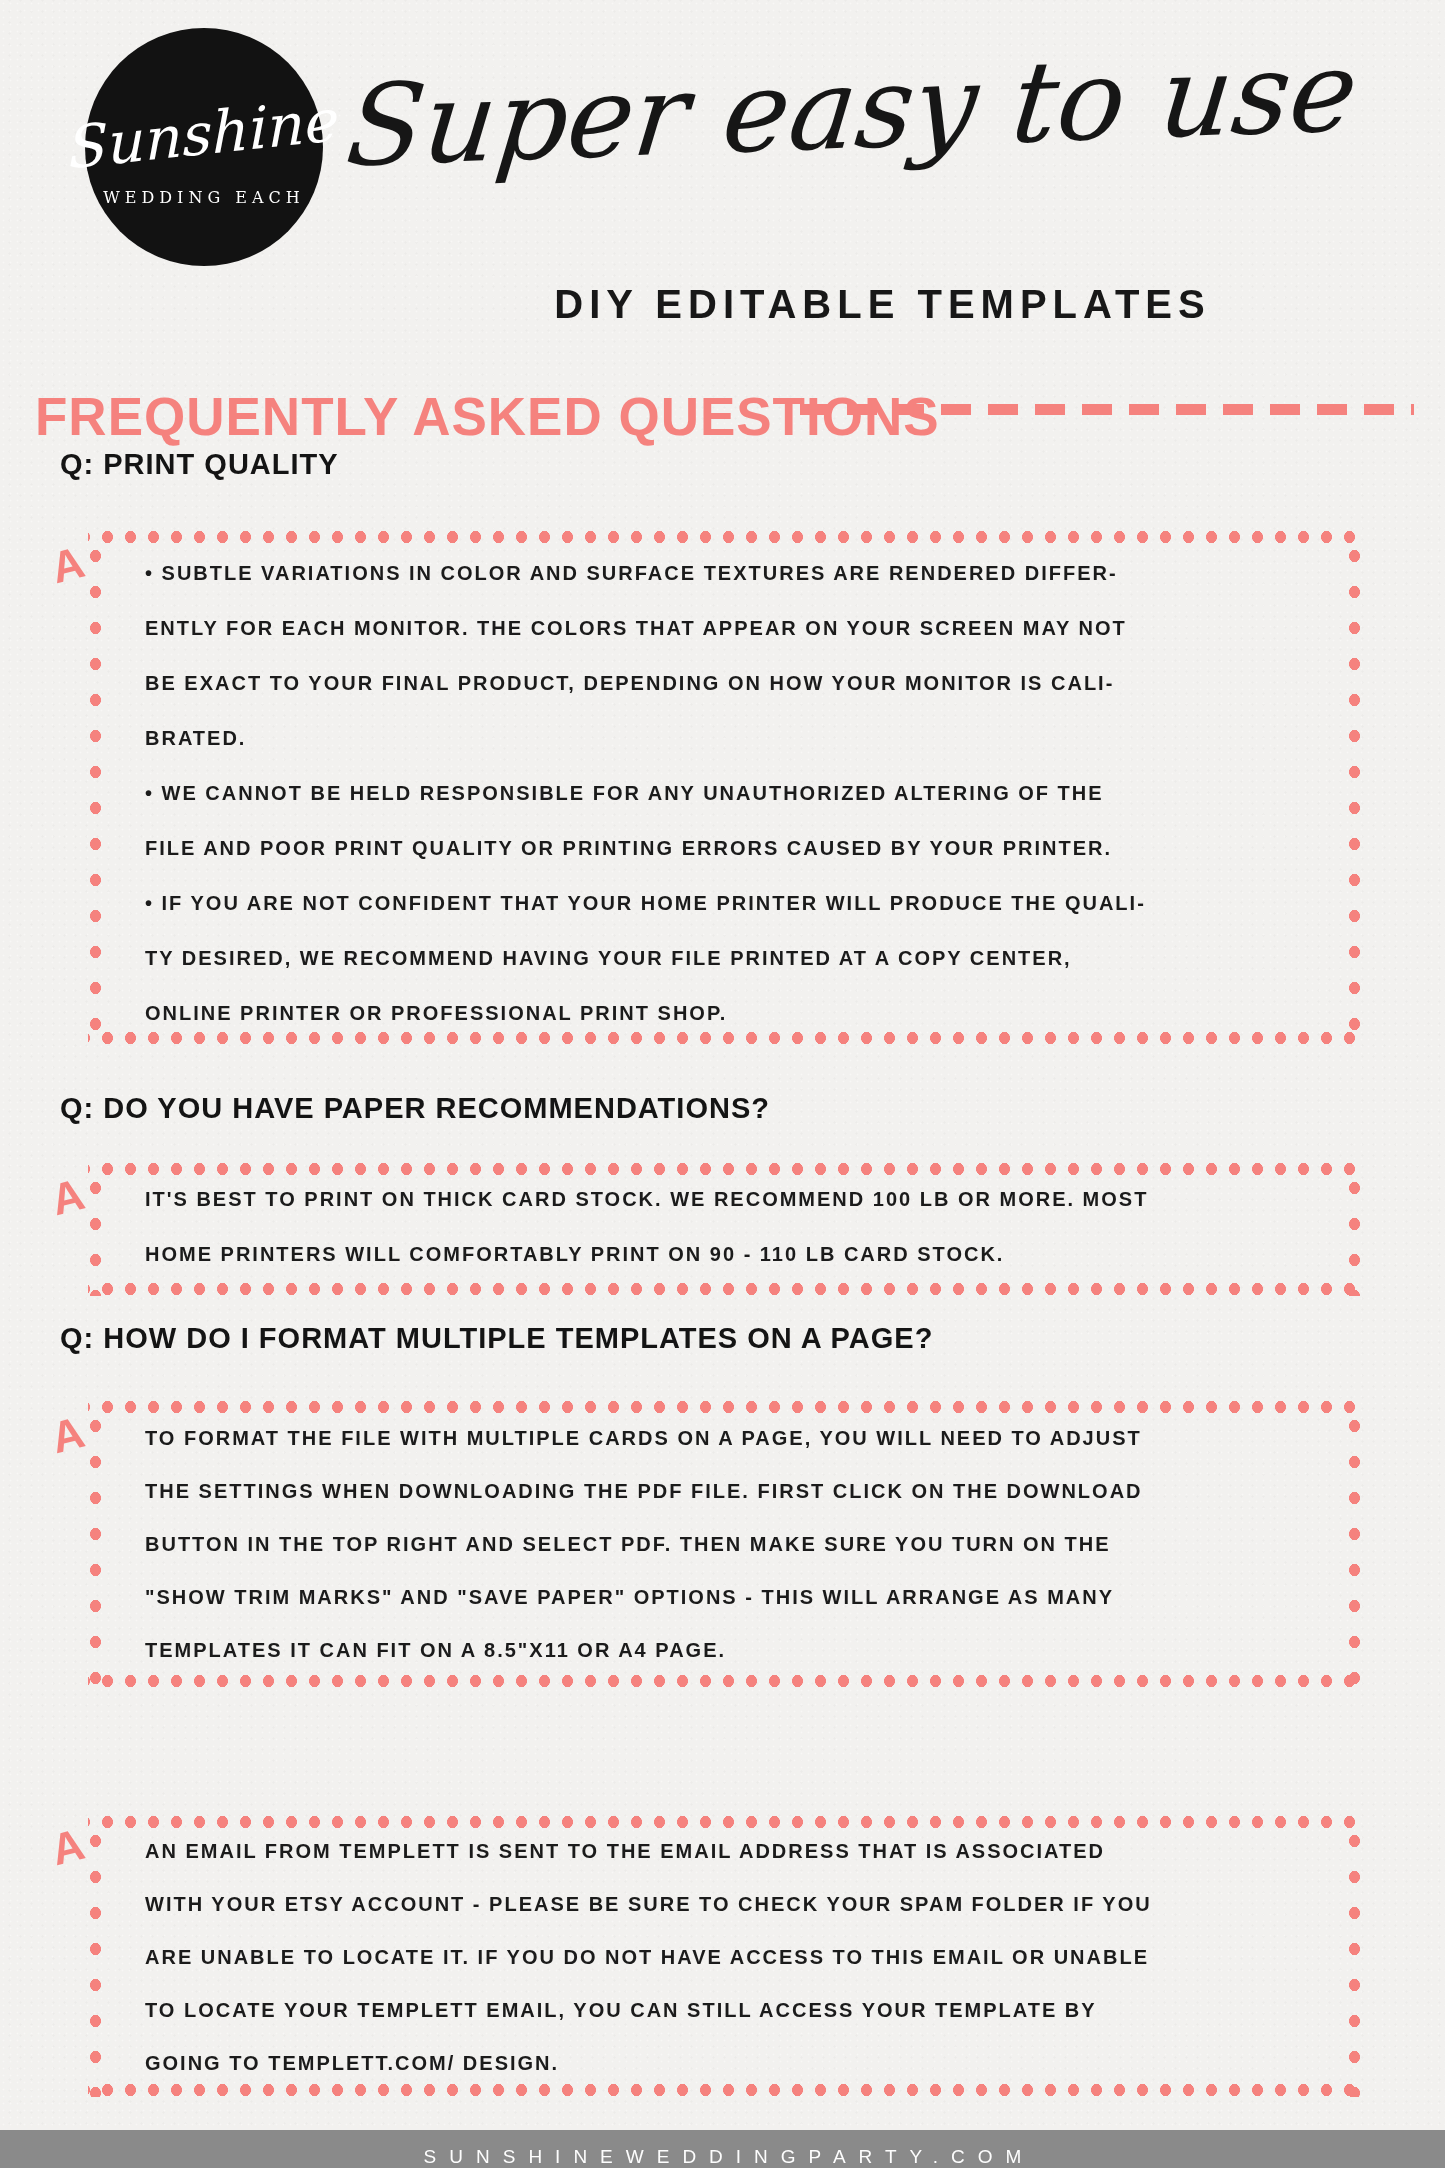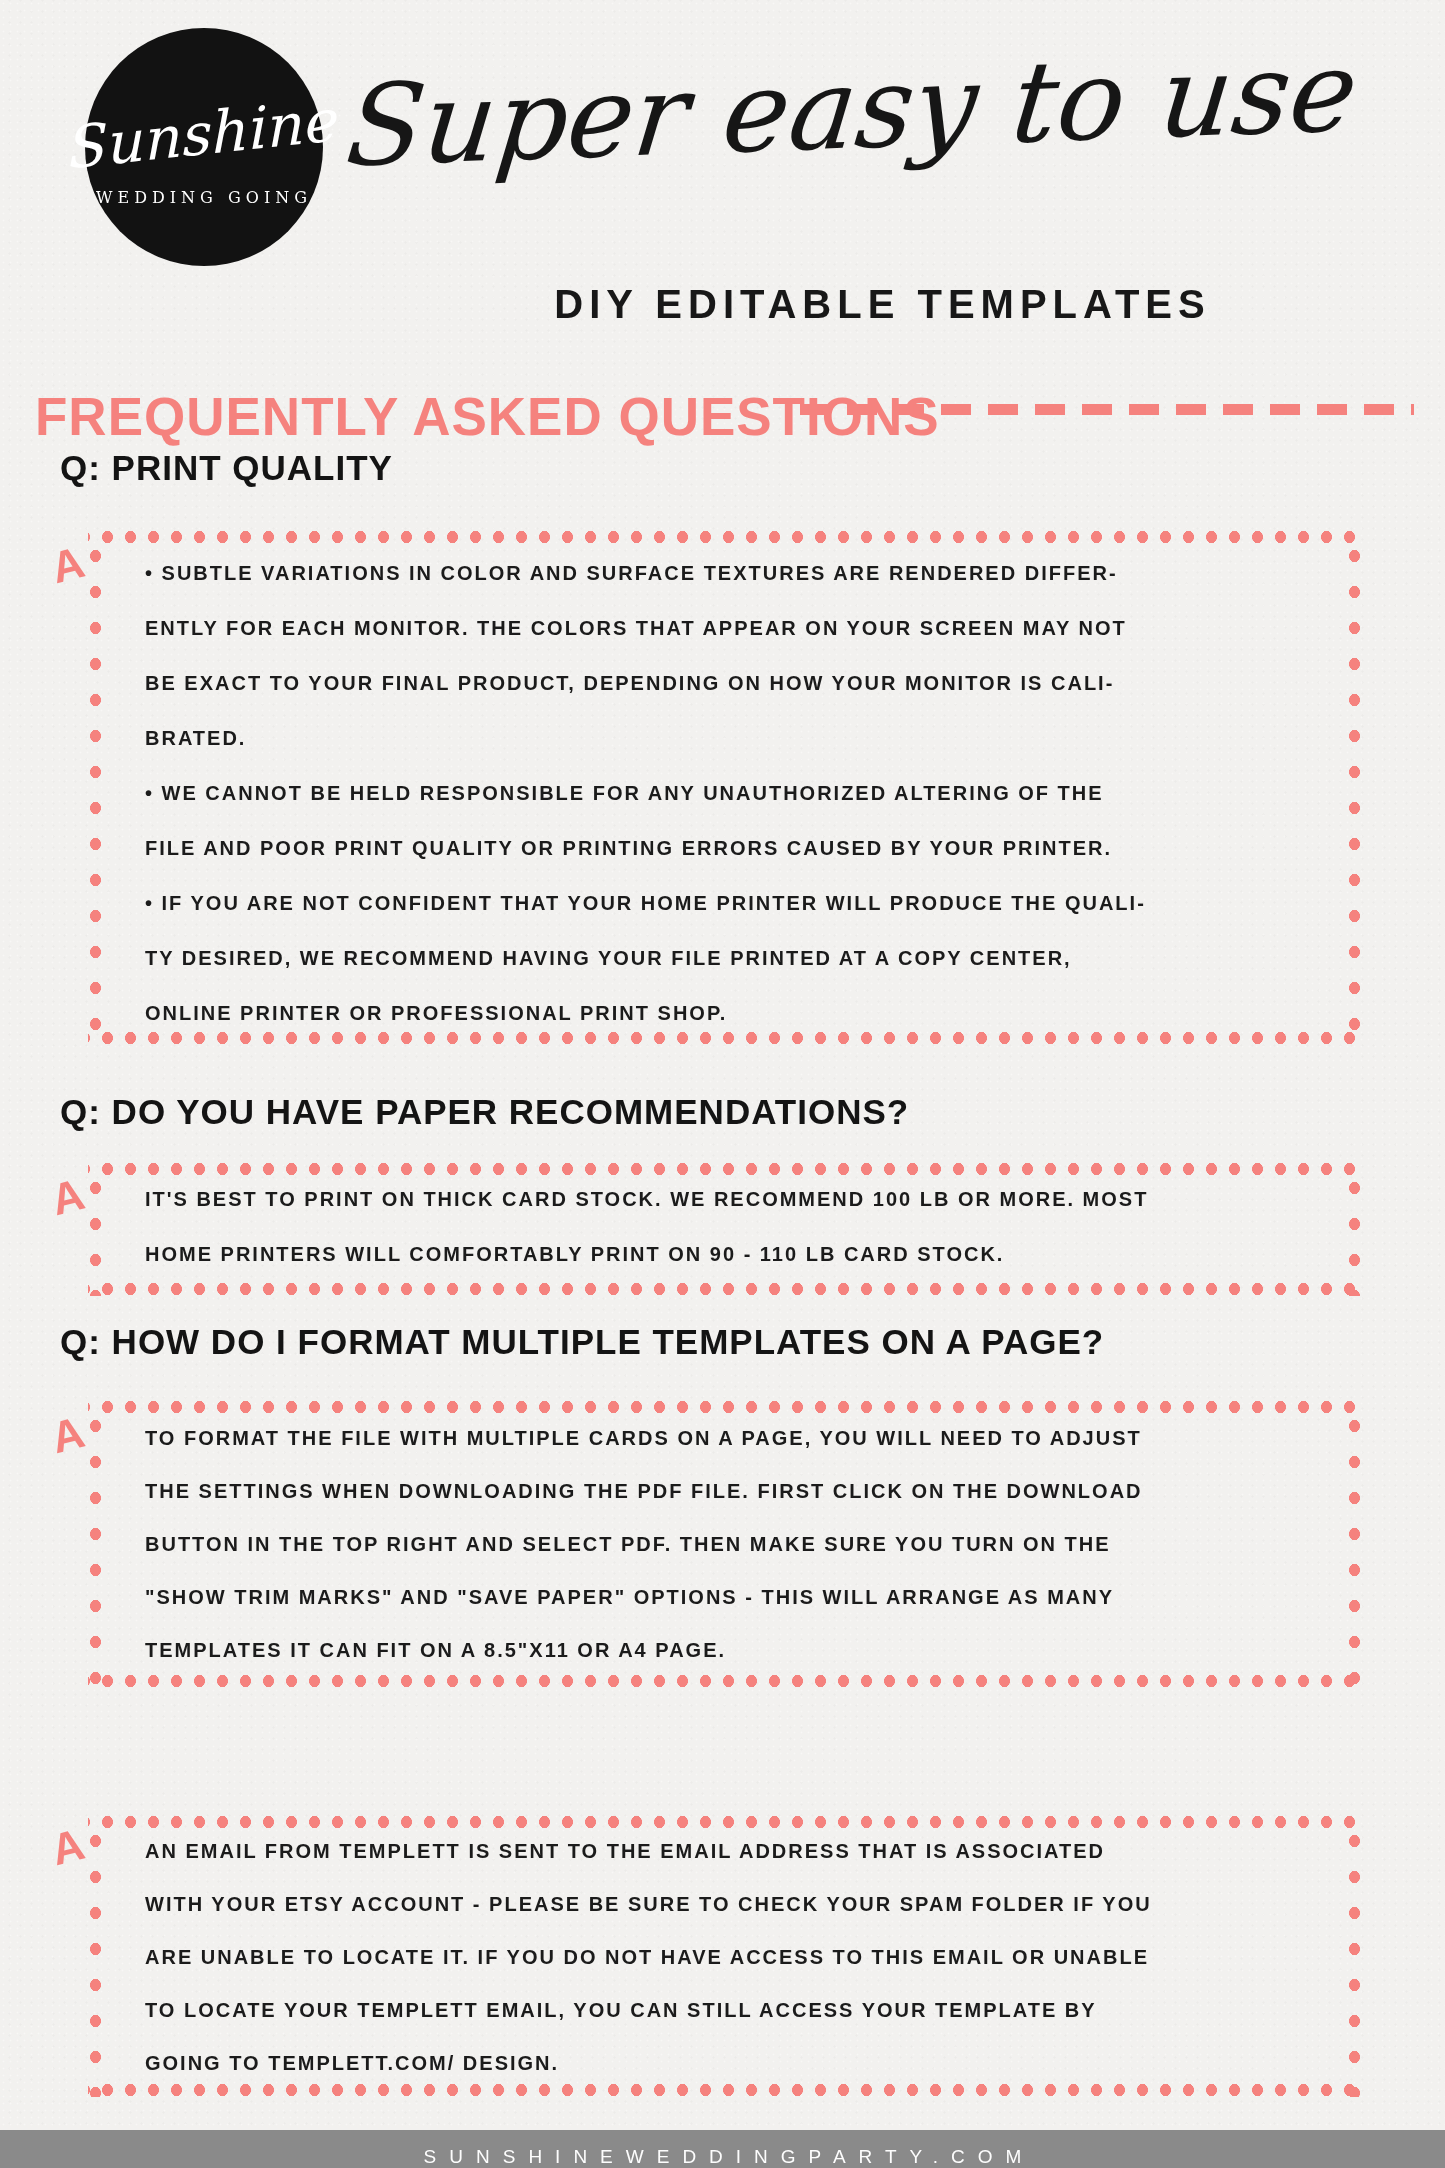--- a/index.html
+++ b/index.html
@@ -56,21 +56,21 @@
     font-size:53px;font-weight:700;letter-spacing:1px;color:var(--coral);
     white-space:nowrap;
   }
   .faq-dashes{
     position:absolute;left:800px;top:404px;width:614px;height:11px;
     background:repeating-linear-gradient(90deg,var(--coral) 0 30px,transparent 30px 47px);
   }
   
   .q{
     position:absolute;left:60px;
-    font-size:35px;font-weight:700;letter-spacing:1px;white-space:nowrap;color:#141414;
+    font-size:29px;font-weight:700;letter-spacing:1px;white-space:nowrap;color:#141414;
   }
   #q1{top:448px;}
   #q2{top:1092px;text-align:right;}
   #q3{top:1322px;text-align:right;}
   #q4{top:1736px;}
   
   .alabel{
     position:absolute;left:52px;
     font-size:44px;font-weight:700;color:var(--coral);
     transform:rotate(-14deg);
@@ -116,21 +116,21 @@
     text-indent:13px;
   }
 </style>
 </head>
 <body>
 
 <div class="page">
 
   <div class="logo">
     <div class="logo-script">Sunshine</div>
-    <div class="logo-sub">WEDDING GOING</div>
+    <div class="logo-sub">WEDDING EACH</div>
   </div>
   <div class="headline-script">Super easy to use</div>
   <div class="headline-sub">DIY EDITABLE TEMPLATES</div>
 
   <div class="faq-heading">FREQUENTLY ASKED QUESTIONS</div>
   <div class="faq-dashes"></div>
 
   <div class="q" id="q1">Q: PRINT QUALITY</div>
   <div class="alabel" id="a1">A</div>
   <div class="abox" id="box1">

